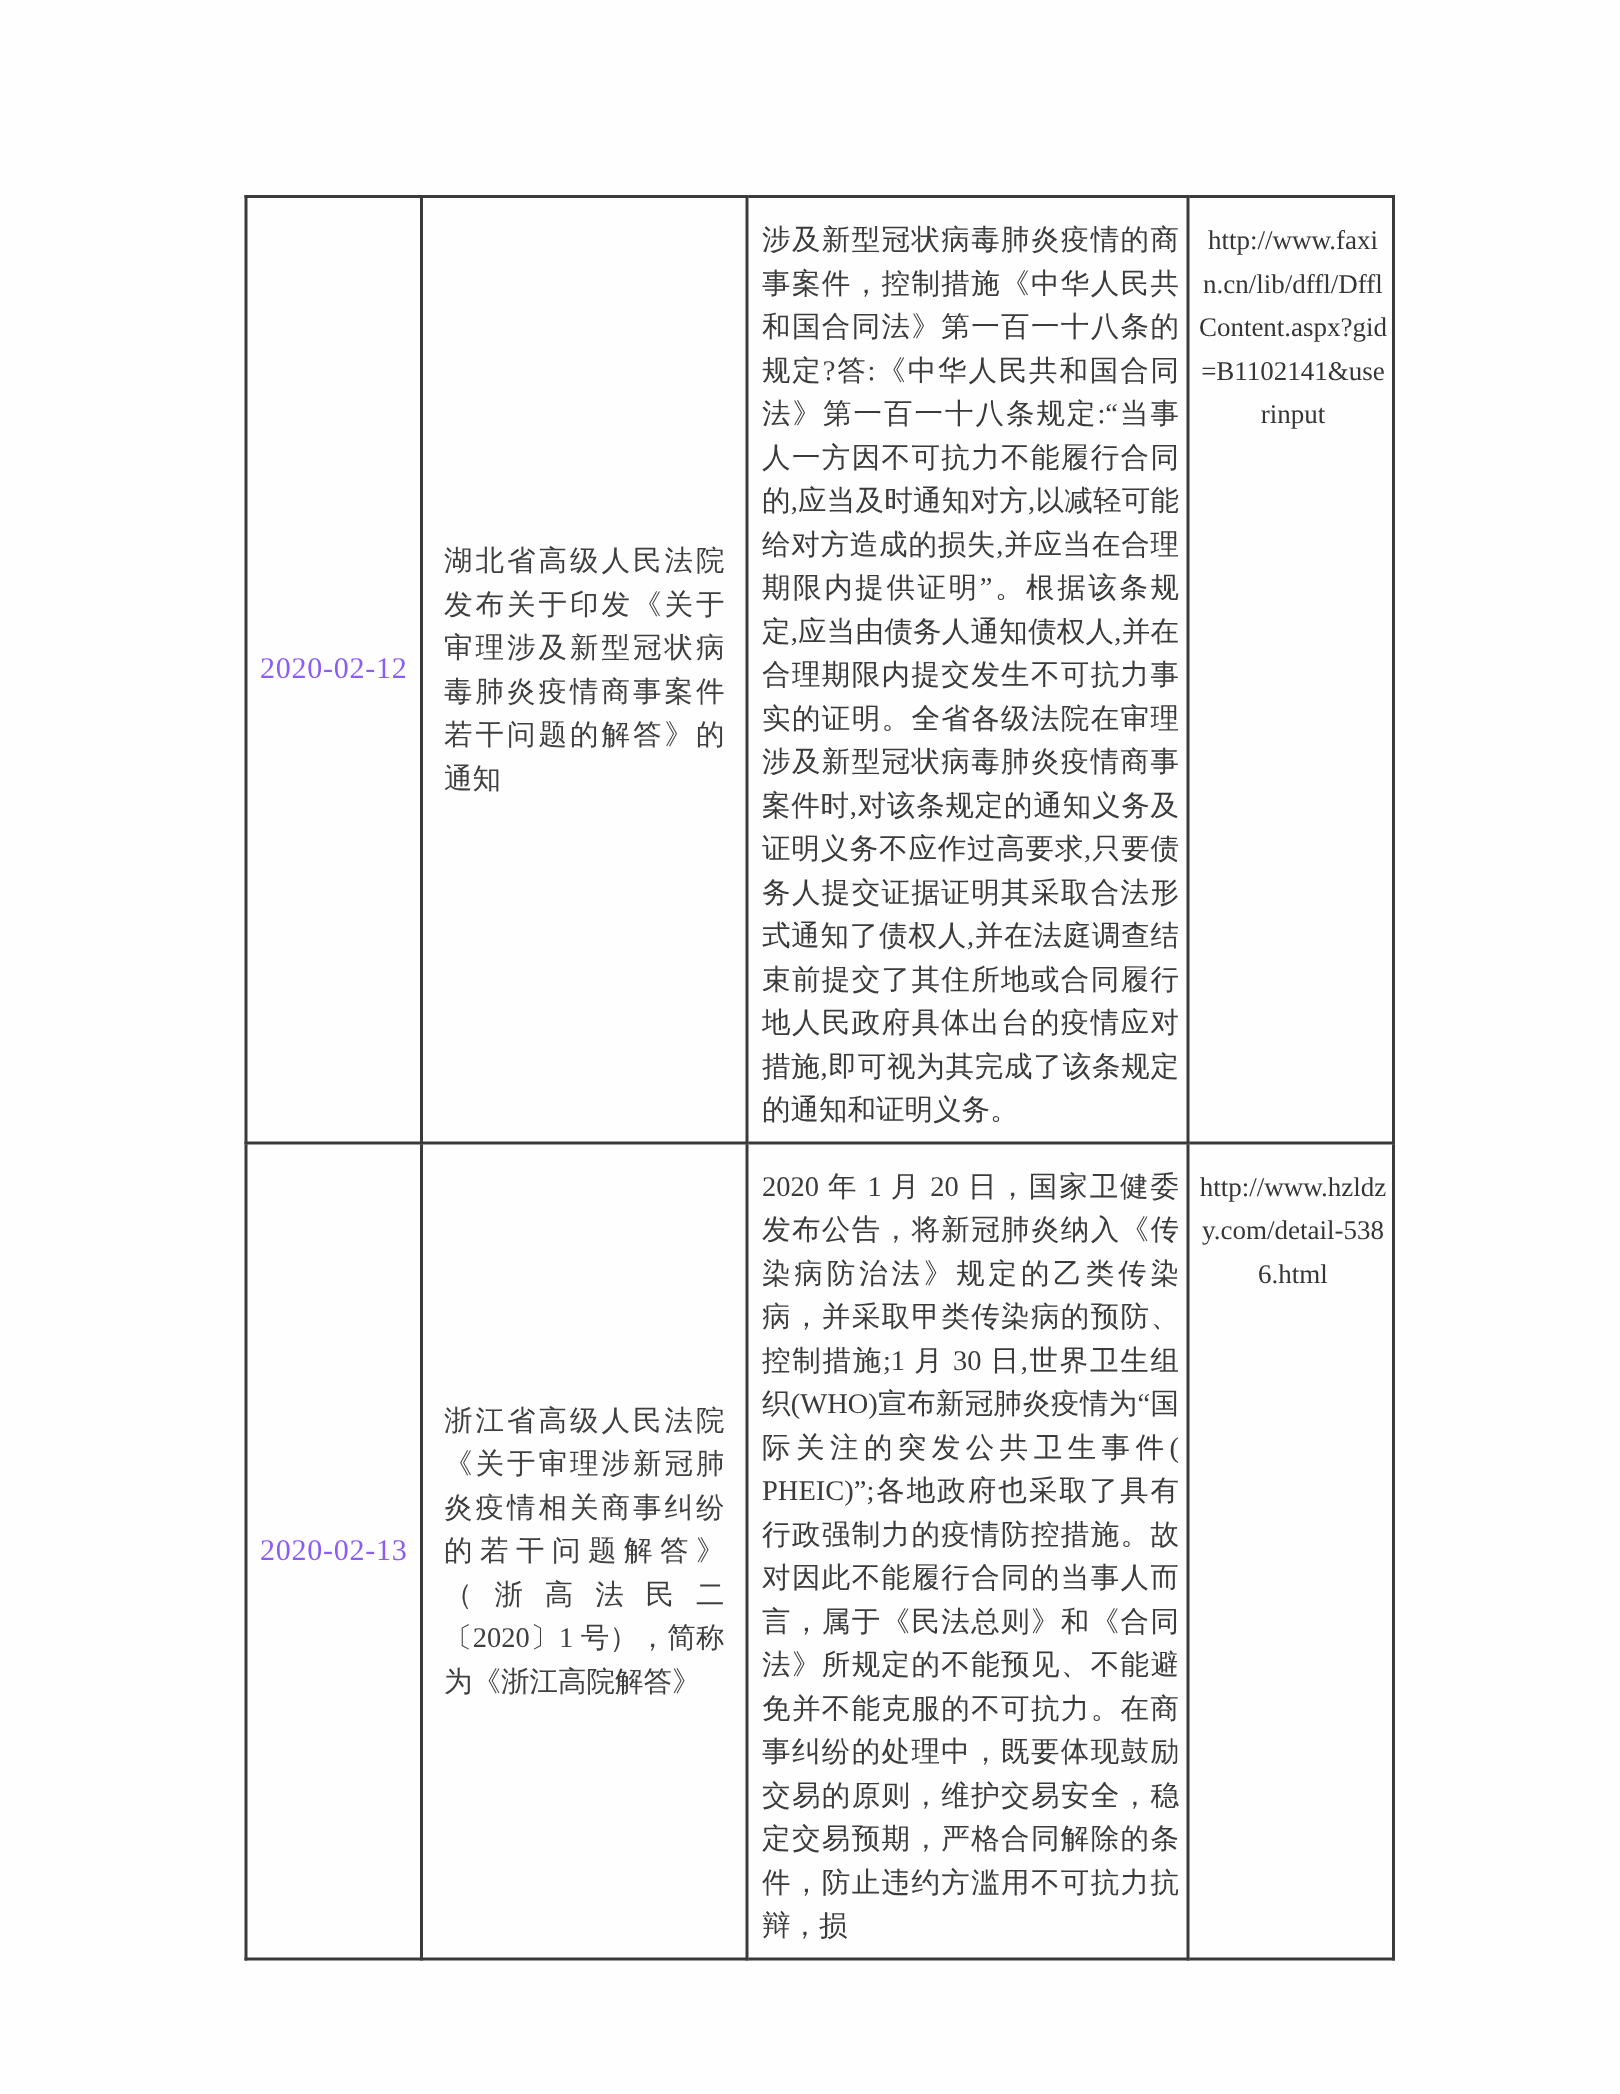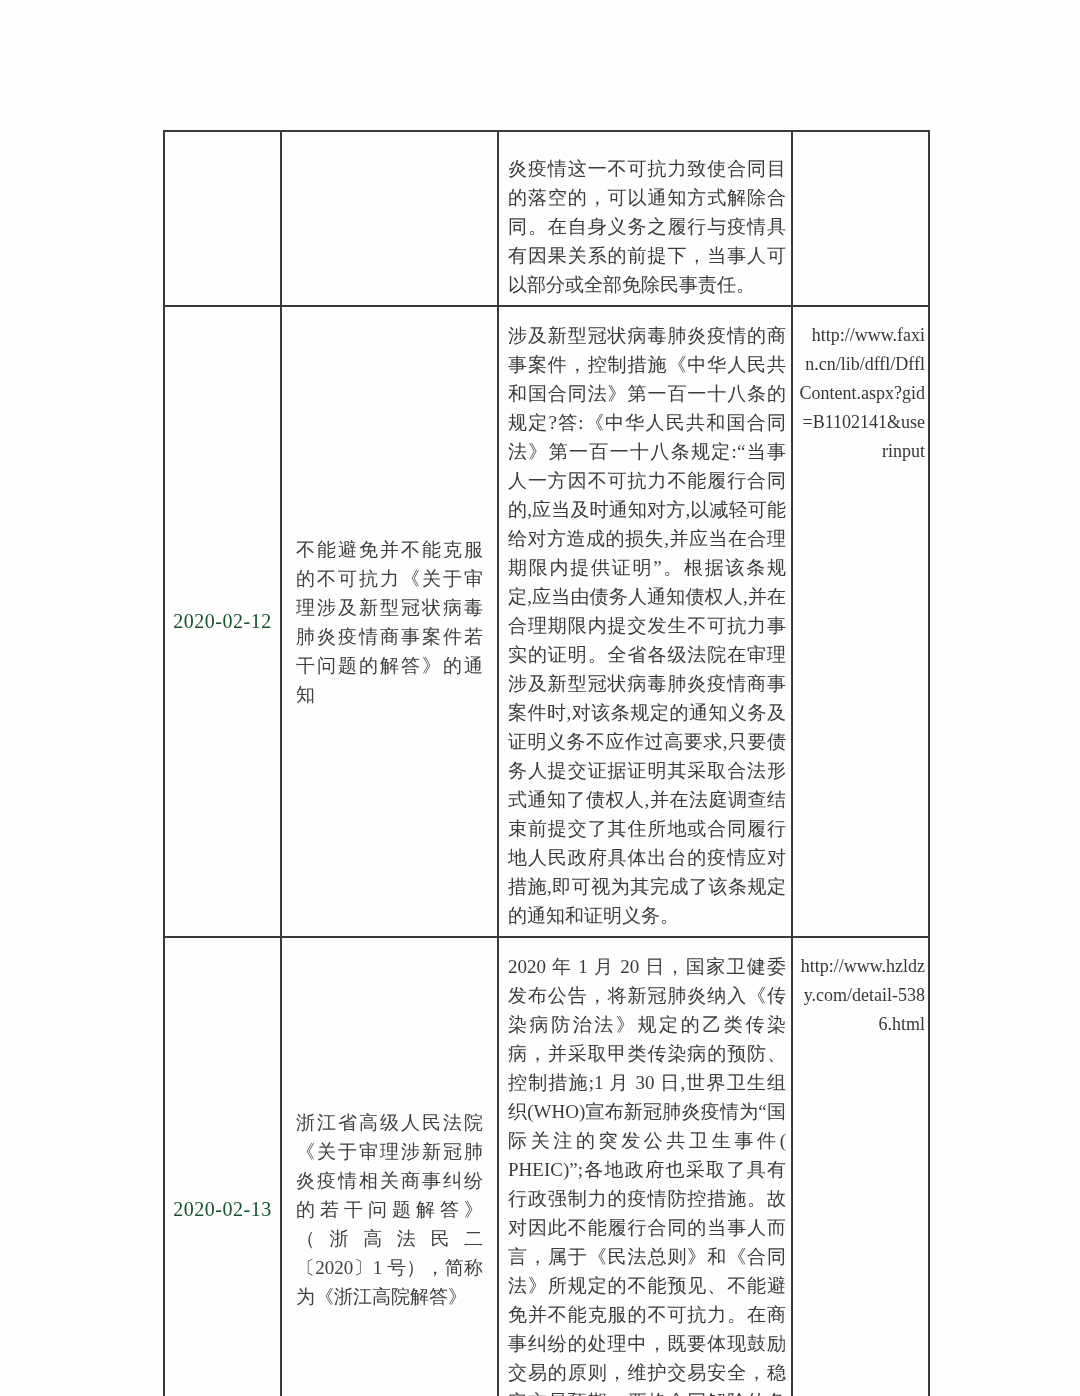--- a/index.html
+++ b/index.html
@@ -36,21 +36,21 @@
 
   tr.r-partial { height: 172px; }
   tr.r-main    { height: 588px; }
   tr.r-last    { height: 485px; }
 
   td.date-cell {
     text-align: center;
     vertical-align: middle;
     font-size: 20px;
     letter-spacing: 0.5px;
-    color: #14532d;
+    color: #8b5cf6;
   }
   td.title-cell {
     vertical-align: middle;
     padding: 0 14px;
     font-size: 19px;
     line-height: 29px;
     text-align: justify;
     text-justify: inter-character;
     color: #3f3f3f;
   }
@@ -65,48 +65,42 @@
   }
   td.content-cell.partial-top {
     padding-top: 22px;
   }
   td.url-cell {
     vertical-align: top;
     padding: 14px 3px 6px 6px;
     font-size: 18px;
     line-height: 29px;
     word-break: break-all;
-    text-align: right;
+    text-align: center;
     color: #363636;
   }
 </style>
 </head>
 <body>
 
 <div class="page">
 
   <table class="doc-table">
     <colgroup>
       <col class="c-date">
       <col class="c-title">
       <col class="c-content">
       <col class="c-url">
     </colgroup>
     <tbody>
 
-      <tr class="r-partial">
-        <td class="date-cell"></td>
-        <td class="title-cell"></td>
-        <td class="content-cell partial-top">炎疫情这一不可抗力致使合同目的落空的，可以通知方式解除合同。在自身义务之履行与疫情具有因果关系的前提下，当事人可以部分或全部免除民事责任。</td>
-        <td class="url-cell"></td>
-      </tr>
 
       <tr class="r-main">
         <td class="date-cell">2020-02-12</td>
-        <td class="title-cell">不能避免并不能克服的不可抗力《关于审理涉及新型冠状病毒肺炎疫情商事案件若干问题的解答》的通知</td>
+        <td class="title-cell">湖北省高级人民法院发布关于印发《关于审理涉及新型冠状病毒肺炎疫情商事案件若干问题的解答》的通知</td>
         <td class="content-cell">涉及新型冠状病毒肺炎疫情的商事案件，控制措施《中华人民共和国合同法》第一百一十八条的规定?答:《中华人民共和国合同法》第一百一十八条规定:“当事人一方因不可抗力不能履行合同的,应当及时通知对方,以减轻可能给对方造成的损失,并应当在合理期限内提供证明”。根据该条规定,应当由债务人通知债权人,并在合理期限内提交发生不可抗力事实的证明。全省各级法院在审理涉及新型冠状病毒肺炎疫情商事案件时,对该条规定的通知义务及证明义务不应作过高要求,只要债务人提交证据证明其采取合法形式通知了债权人,并在法庭调查结束前提交了其住所地或合同履行地人民政府具体出台的疫情应对措施,即可视为其完成了该条规定的通知和证明义务。</td>
         <td class="url-cell">http://www.faxin.cn/lib/dffl/DfflContent.aspx?gid=B1102141&amp;userinput</td>
       </tr>
 
       <tr class="r-last">
         <td class="date-cell">2020-02-13</td>
         <td class="title-cell">浙江省高级人民法院《关于审理涉新冠肺炎疫情相关商事纠纷的若干问题解答》（浙高法民二〔2020〕1 号），简称为《浙江高院解答》</td>
         <td class="content-cell">2020 年 1 月 20 日，国家卫健委发布公告，将新冠肺炎纳入《传染病防治法》规定的乙类传染病，并采取甲类传染病的预防、控制措施;1 月 30 日,世界卫生组织(WHO)宣布新冠肺炎疫情为“国际关注的突发公共卫生事件( PHEIC)”;各地政府也采取了具有行政强制力的疫情防控措施。故对因此不能履行合同的当事人而言，属于《民法总则》和《合同法》所规定的不能预见、不能避免并不能克服的不可抗力。在商事纠纷的处理中，既要体现鼓励交易的原则，维护交易安全，稳定交易预期，严格合同解除的条件，防止违约方滥用不可抗力抗辩，损</td>
         <td class="url-cell">http://www.hzldzy.com/detail-5386.html</td>
       </tr>

